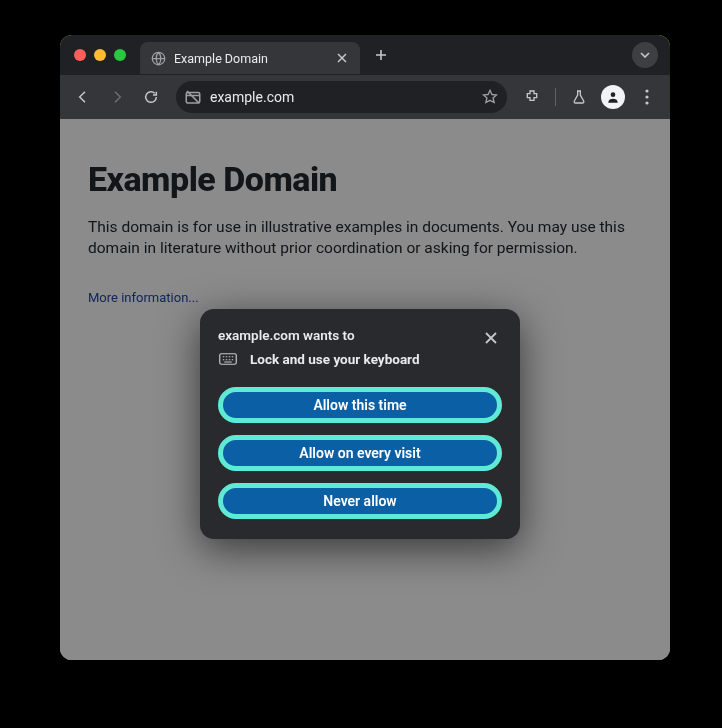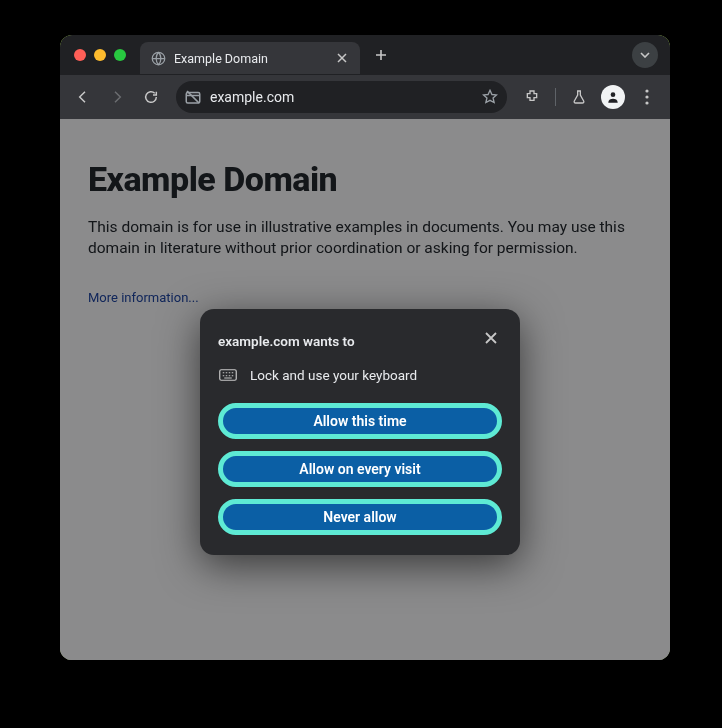--- a/index.html
+++ b/index.html
@@ -109,24 +109,24 @@
   .popover {
     position: absolute;
     left: 140px; top: 190px;
     width: 320px;
     background: #292a2d;
     border-radius: 14px;
     box-shadow: 0 10px 40px rgba(0,0,0,0.6);
     padding: 18px 18px 20px 18px;
     color: #e8eaed;
   }
-  .popover .hdr { display:flex; align-items:flex-end; justify-content:space-between; margin-bottom: 16px; }
+  .popover .hdr { display:flex; align-items:flex-start; justify-content:space-between; }
   .popover .hdr .title { font-size: 13.5px; font-weight: 600; }
   .popover .hdr .close { width:22px; height:22px; display:flex; align-items:center; justify-content:center; color:#c7c7c7; border-radius:50%; }
-  .popover .perm-row { display:flex; align-items:center; gap:12px; margin-bottom: 18px; }
+  .popover .perm-row { display:flex; align-items:center; gap:12px; margin-bottom: 18px; font-weight: bold; }
   .popover .perm-row .icon { width:20px; height:20px; display:flex; align-items:center; justify-content:center; color:#c7c7c7; }
   .popover .perm-row .label { font-size: 13.5px; color:#e8eaed; }
   .popover .btns { display:flex; flex-direction:column; gap:12px; }
   .popover .btn {
     width: 100%; height: 36px;
     border-radius: 18px;
     background: #0b5fa5;
     color: #fff;
     font-size: 14px; font-weight: 600;
     display:flex; align-items:center; justify-content:center;

